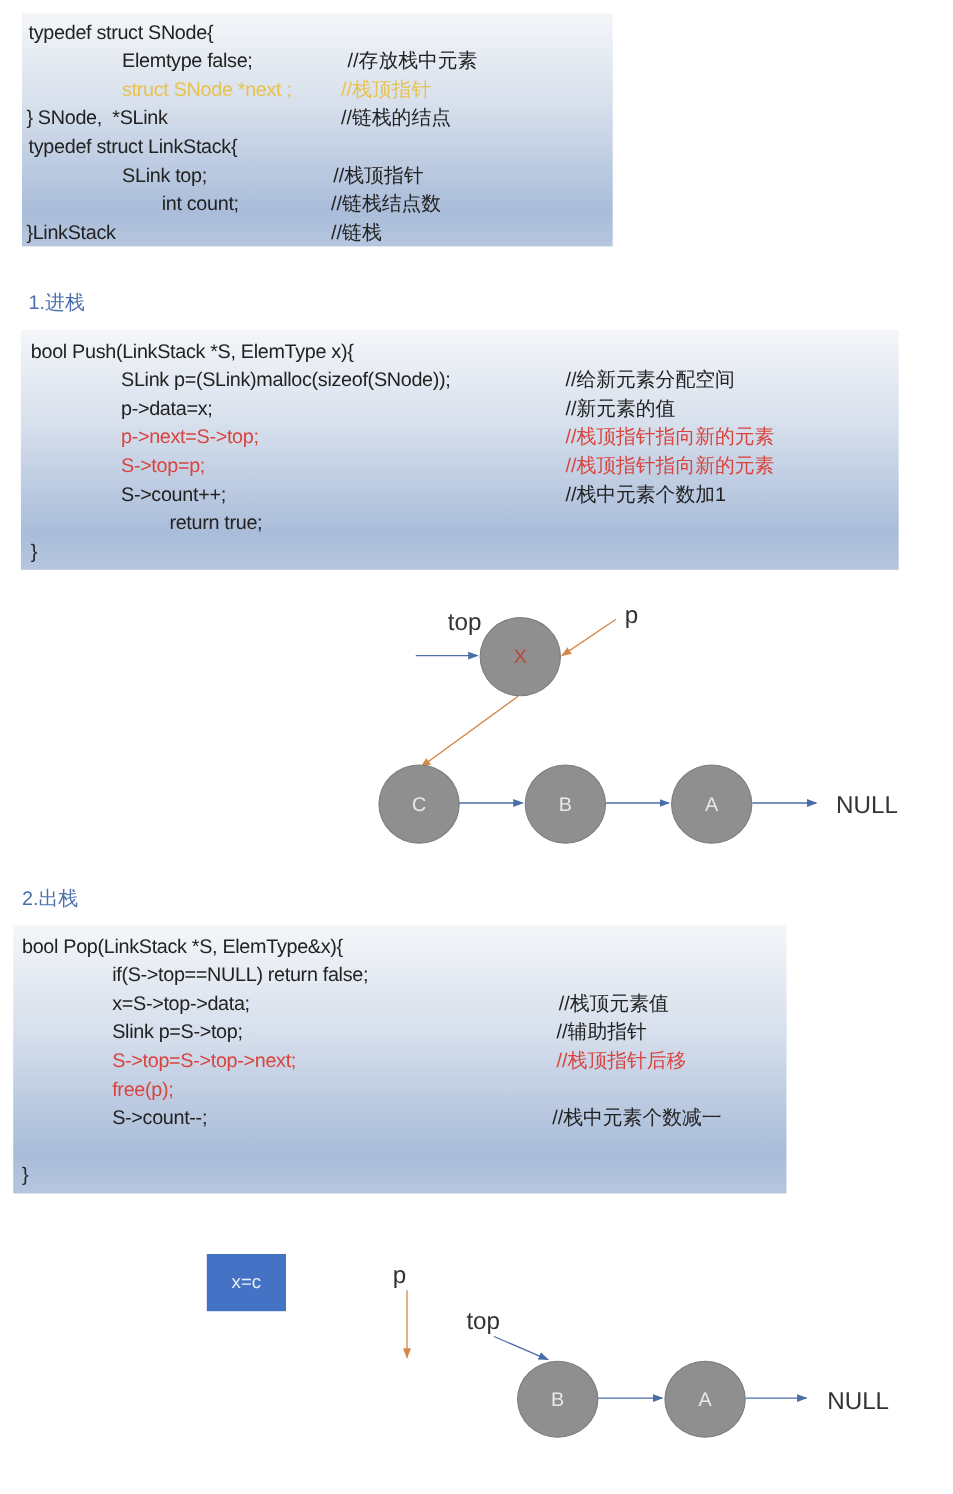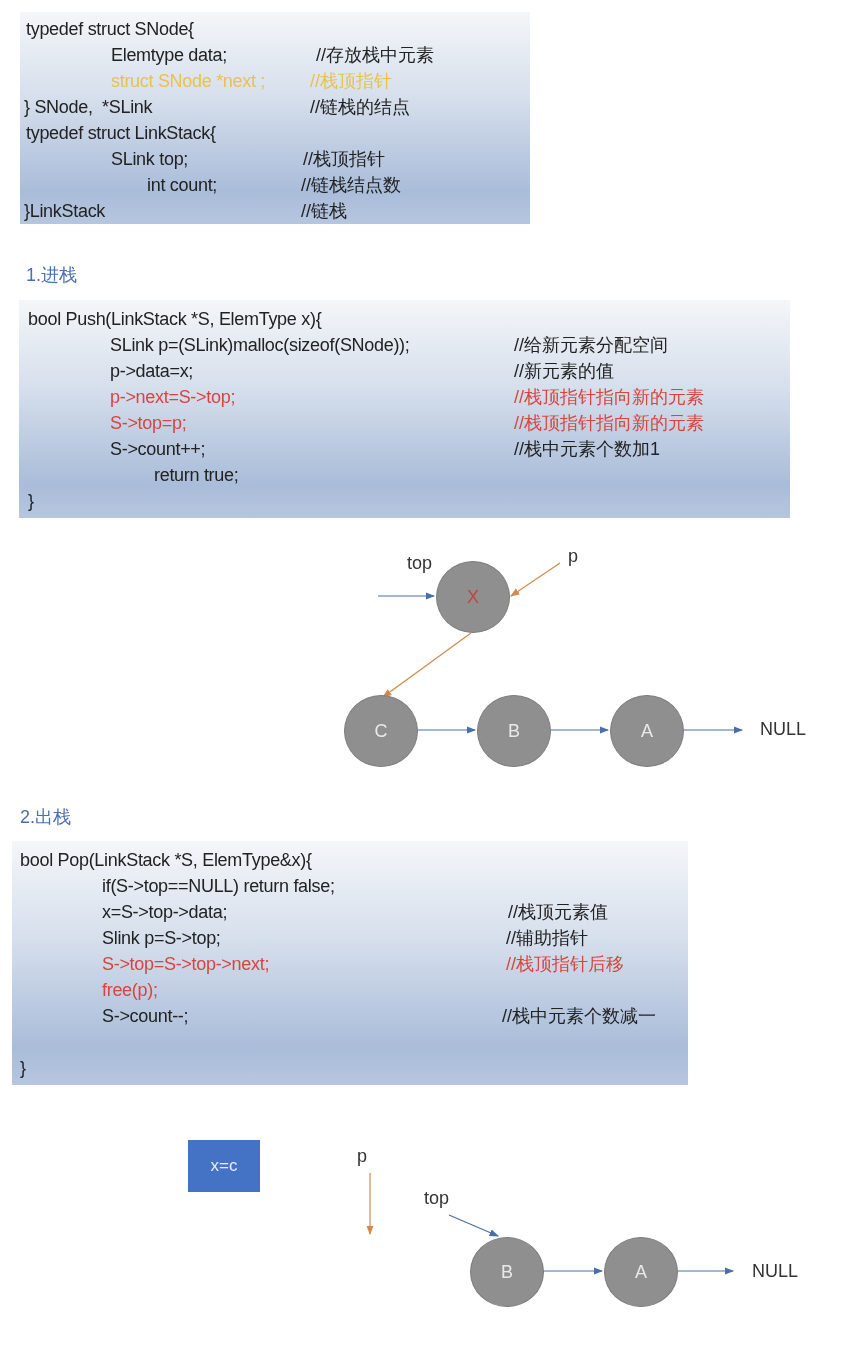--- a/index.html
+++ b/index.html
@@ -1,33 +1,33 @@
 <!DOCTYPE html>
 <html><head>
 <meta charset="utf-8">
 <style>
   html,body{margin:0;padding:0;background:#ffffff;}
   body{width:866px;height:1358px;position:relative;overflow:hidden;font-family:"Liberation Sans","DejaVu Sans",sans-serif;color:#222;}
-  .code-box{position:absolute;background:linear-gradient(to bottom,#f4f6f9 0%,#d6dfec 40%,#a9bcd9 85%,#b6c6df 100%);}
+  .code-box{position:absolute;background:linear-gradient(to bottom,#f4f6f9 0%,#d6dfec 40%,#a9bcd9 85%,#b6c6df 100%);padding-left:27px;}
   .line{position:absolute;white-space:pre;font-size:18px;line-height:22px;letter-spacing:-0.3px;}
   .cmt{position:absolute;white-space:pre;font-size:18px;line-height:22px;}
   .red{color:#d9443f;}
   .yellow{color:#e8c24c;}
   .heading{position:absolute;font-size:18px;color:#4b6fae;}
   .node{position:absolute;border-radius:50%;background:#8f8f8f;border:1px solid #7d7d7d;color:#e9e9e9;font-size:18px;display:flex;align-items:center;justify-content:center;}
-  .label{position:absolute;font-size:18px;color:#333;}
+  .label{position:absolute;font-size:22px;color:#333;}
   svg.arrows{position:absolute;left:0;top:0;}
   .xbox{position:absolute;background:#4472c4;color:#e8eef8;font-size:17px;display:flex;align-items:center;justify-content:center;}
 </style>
 </head>
 <body>
 
 <div class="code-box" style="left:20px;top:12px;width:510px;height:212px;">
   <span class="line" style="left:6px;top:6px;">typedef struct SNode{</span>
-  <span class="line" style="left:91px;top:32px;">Elemtype data;</span>
+  <span class="line" style="left:91px;top:32px;">Elemtype false;</span>
   <span class="cmt" style="left:296px;top:32px;">//存放栈中元素</span>
   <span class="line yellow" style="left:91px;top:58px;">struct SNode *next ;</span>
   <span class="cmt yellow" style="left:290px;top:58px;">//栈顶指针</span>
   <span class="line" style="left:4px;top:84px;">} SNode,  *SLink</span>
   <span class="cmt" style="left:290px;top:84px;">//链栈的结点</span>
   <span class="line" style="left:6px;top:110px;">typedef struct LinkStack{</span>
   <span class="line" style="left:91px;top:136px;">SLink top;</span>
   <span class="cmt" style="left:283px;top:136px;">//栈顶指针</span>
   <span class="line" style="left:91px;top:162px;margin-left:36px;">int count;</span>
   <span class="cmt" style="left:281px;top:162px;">//链栈结点数</span>

